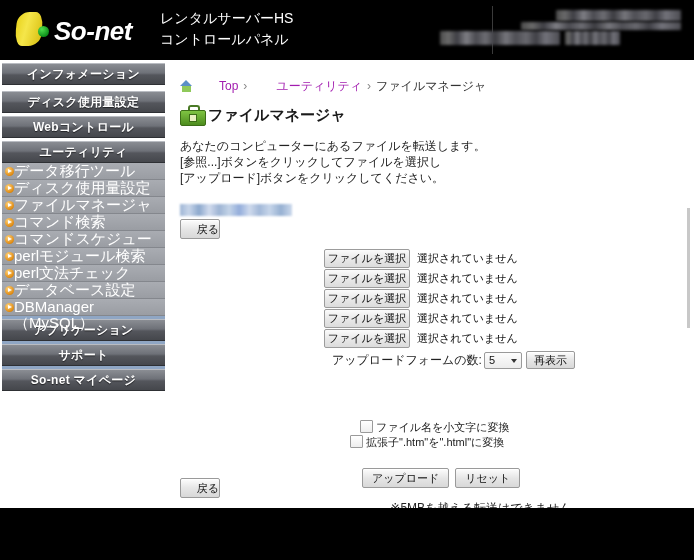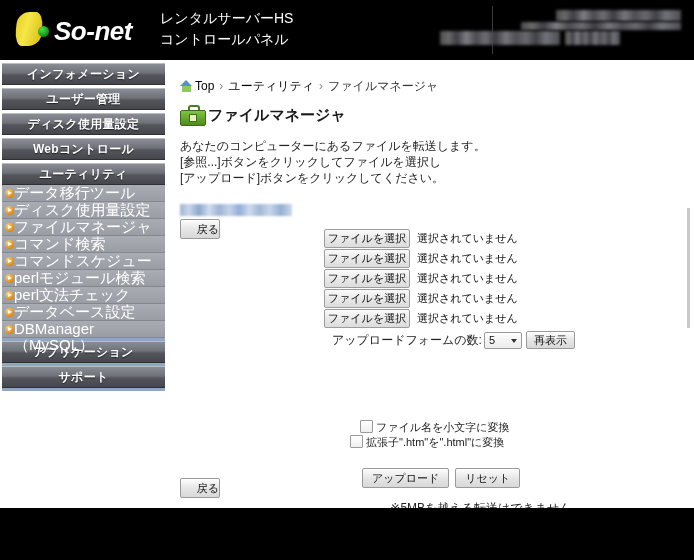--- a/index.html
+++ b/index.html
@@ -233,23 +233,24 @@
     border-bottom: 6px solid #5a8fc7;
   }
   #breadcrumb .home-icon::after {
     content: "";
     position: absolute;
     left: 2px; top: 6px;
     width: 9px; height: 6px;
     background: #8fc95a;
   }
   #breadcrumb .crumb-link {
-    color: #000000;
+    color: #a21caf;
     text-decoration: none;
     cursor: pointer;
+    margin-left: 24px;
   }
   #breadcrumb .sep {
     color: #888;
     margin: 0 5px;
   }
   #breadcrumb .crumb-current {
     color: #333;
   }
 
   #page-title-row {
@@ -336,21 +337,21 @@
     position: absolute;
     left: 8px;
     top: 159px;
     width: 38px;
     padding: 2px 0;
   }
 
   #upload-form {
     position: absolute;
     left: 152px;
-    top: 169px;
+    top: 189px;
     width: 360px;
   }
   .file-row {
     height: 19px;
     margin-bottom: 1px;
     white-space: nowrap;
   }
   .file-btn {
     display: inline-block;
     width: 84px;
@@ -499,21 +500,20 @@
   <div id="redact-left" class="redacted"></div>
   <div id="redact-left2" class="redacted"></div>
   <div id="logout-button">ログアウト</div>
 </div>
 
 <div id="body-wrap">
 
   <div id="sidebar">
     <div class="nav-main">インフォメーション</div>
     <div class="nav-gap"></div>
-    <div class="nav-main">ユーザー管理</div>
     <div class="nav-gap"></div>
     <div class="nav-main">ディスク使用量設定</div>
     <div class="nav-gap"></div>
     <div class="nav-main">Webコントロール</div>
     <div class="nav-gap"></div>
     <div class="nav-main">ユーティリティ</div>
 
     <div class="nav-sub">
       <span class="bullet"></span>
       <span>データ移行ツール</span>
@@ -549,20 +549,21 @@
     <div class="nav-sub">
       <span class="bullet"></span>
       <span>DBManager（MySQL）</span>
     </div>
 
     <div class="nav-gap-blue"></div>
     <div class="nav-main">アプリケーション</div>
     <div class="nav-gap-blue"></div>
     <div class="nav-main">サポート</div>
     <div class="nav-gap-blue"></div>
+    <div class="nav-main">So-net マイページ</div>
   </div>
 
   <div id="content">
 
     <div id="breadcrumb">
       <span class="home-icon"></span><span class="crumb-link">Top</span><span class="sep">›</span><span class="crumb-link">ユーティリティ</span><span class="sep">›</span><span class="crumb-current">ファイルマネージャ</span>
     </div>
 
     <div id="page-title-row">
       <span class="toolbox-icon">

